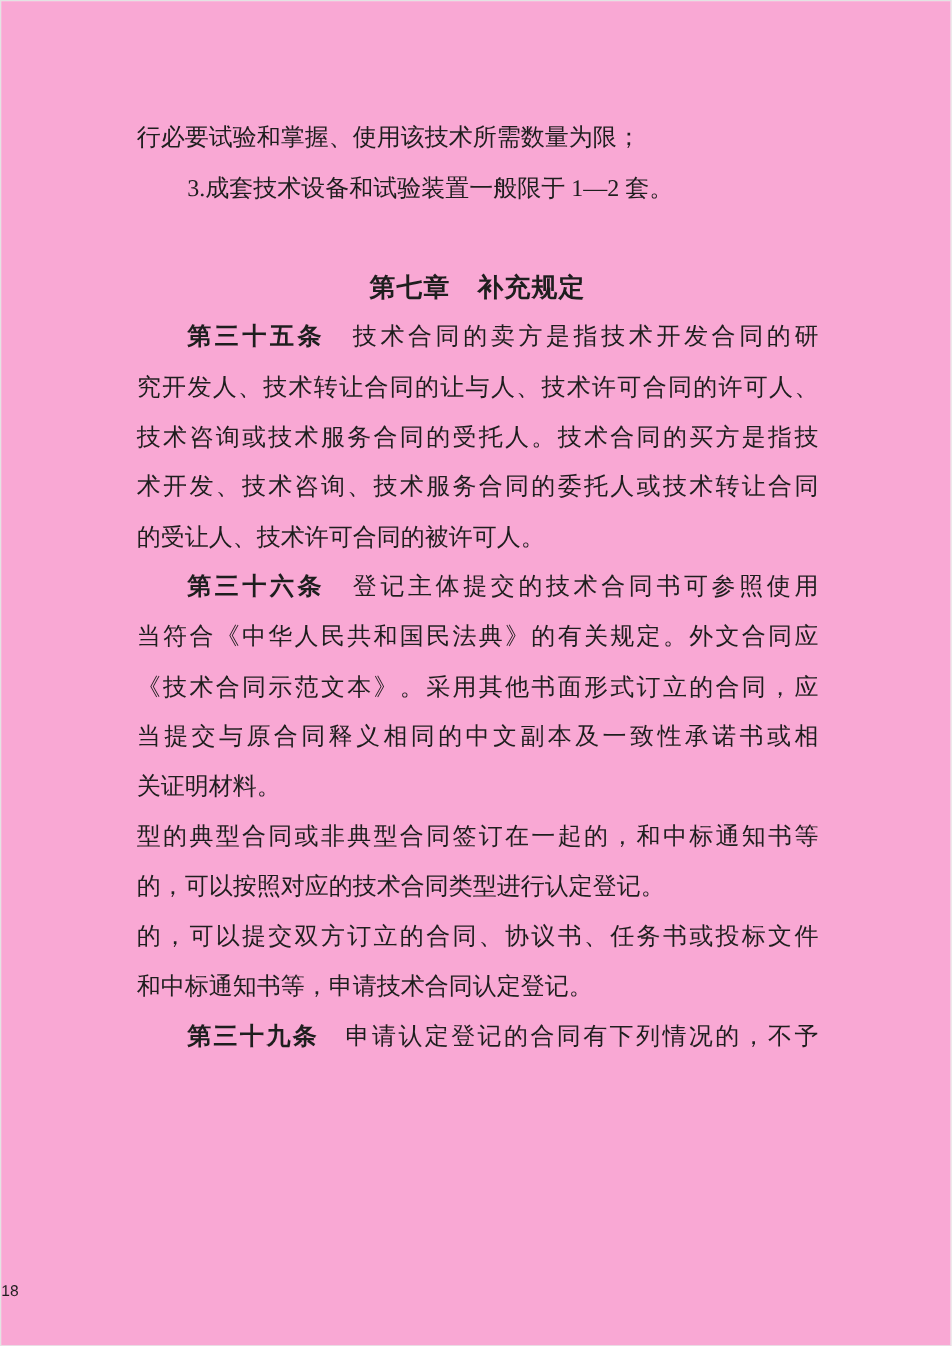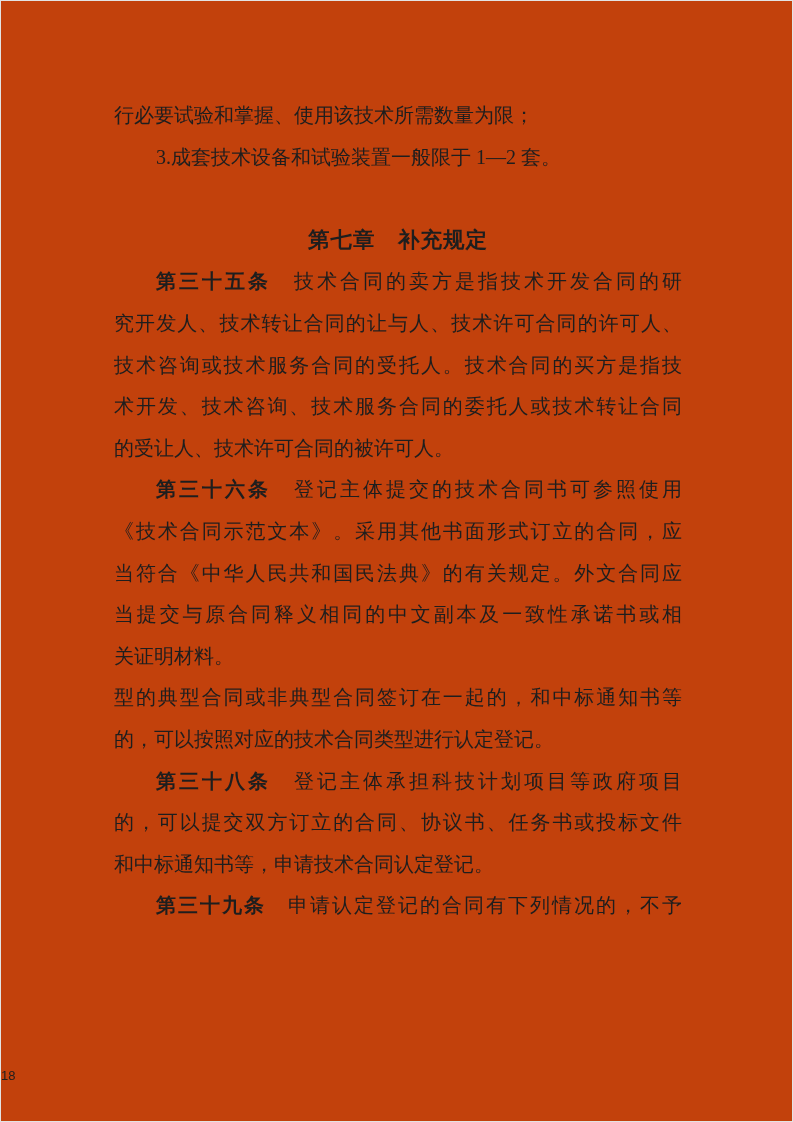--- a/index.html
+++ b/index.html
@@ -13,21 +13,21 @@
     position: relative;
     font-family: "Liberation Serif", "DejaVu Serif", serif;
     color: #1e1e1e;
     overflow: hidden;
     box-sizing: border-box;
     border: 1px solid #e3e3e3;
   }
   .page {
     position: absolute;
     inset: 0;
-    background: #c2410c;
+    background: #f9a8d4;
   }
   .text-block {
     position: absolute;
     left: 113px;
     top: 94px;
     width: 568px;
   }
   .line {
     height: 41.6px;
     line-height: 41.6px;
@@ -78,25 +78,24 @@
       <div class="line">行必要试验和掌握、使用该技术所需数量为限；</div>
       <div class="line indent">3.成套技术设备和试验装置一般限于 1—2 套。</div>
       <div class="line blank"></div>
       <div class="line heading">第七章　补充规定</div>
       <div class="line indent just"><b>第三十五条</b>　技术合同的卖方是指技术开发合同的研</div>
       <div class="line just">究开发人、技术转让合同的让与人、技术许可合同的许可人、</div>
       <div class="line just">技术咨询或技术服务合同的受托人。技术合同的买方是指技</div>
       <div class="line just">术开发、技术咨询、技术服务合同的委托人或技术转让合同</div>
       <div class="line">的受让人、技术许可合同的被许可人。</div>
       <div class="line indent just"><b>第三十六条</b>　登记主体提交的技术合同书可参照使用</div>
+      <div class="line just">当符合《中华人民共和国民法典》的有关规定。外文合同应</div>
       <div class="line just">《技术合同示范文本》。采用其他书面形式订立的合同，应</div>
-      <div class="line just">当符合《中华人民共和国民法典》的有关规定。外文合同应</div>
       <div class="line just">当提交与原合同释义相同的中文副本及一致性承诺书或相</div>
       <div class="line">关证明材料。</div>
       <div class="line just">型的典型合同或非典型合同签订在一起的，和中标通知书等</div>
       <div class="line">的，可以按照对应的技术合同类型进行认定登记。</div>
-      <div class="line indent just"><b>第三十八条</b>　登记主体承担科技计划项目等政府项目</div>
       <div class="line just">的，可以提交双方订立的合同、协议书、任务书或投标文件</div>
       <div class="line">和中标通知书等，申请技术合同认定登记。</div>
       <div class="line indent just"><b>第三十九条</b>　申请认定登记的合同有下列情况的，不予</div>
     </div>
   <div class="page-number">18</div>
 </div>
 
 </body></html>

